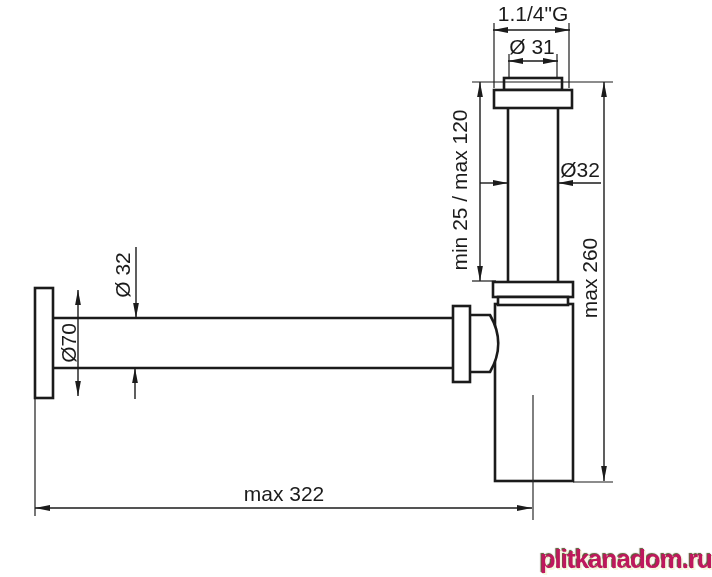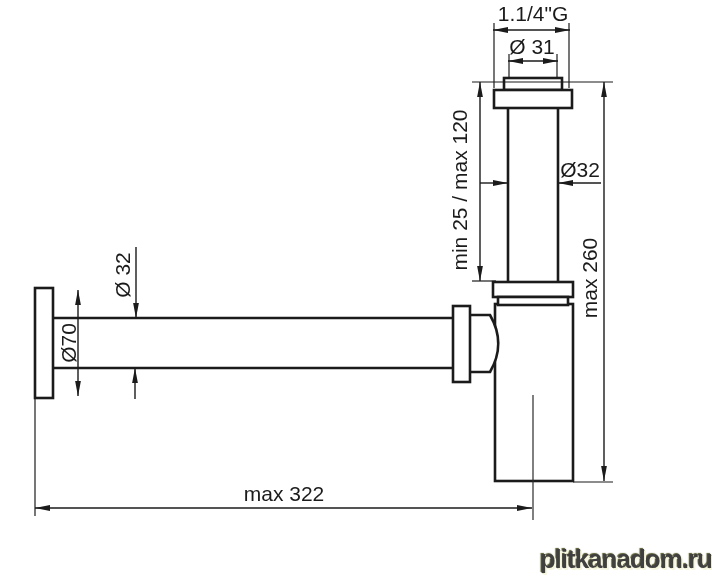--- a/index.html
+++ b/index.html
@@ -13,21 +13,21 @@
   .dim{fill:none;stroke:#1b1b1b;stroke-width:1.4;}
   .ext{fill:none;stroke:#1b1b1b;stroke-width:1.2;}
   .cl{fill:none;stroke:#2a2a2a;stroke-width:1.2;}
   .dim-text{
     font-family:"Liberation Sans","DejaVu Sans",sans-serif;
     font-size:21px;fill:#1b1b1b;
   }
   #watermark{
     position:absolute;left:508px;top:544px;width:204px;height:30px;
     text-align:right;font-weight:bold;font-size:26px;line-height:30px;
-    color:#404040;letter-spacing:-1px;
+    color:#be185d;letter-spacing:-1px;
     text-shadow:2px 2px 0 #f7f7e0,1px 1px 0 #d6d6a8,-1px -1px 1px #55552e;
     user-select:none;
   }
 </style>
 </head>
 <body>
 
 <div id="stage">
   <svg id="drawing-svg" width="712" height="577" viewBox="0 0 712 577">
     <defs>

